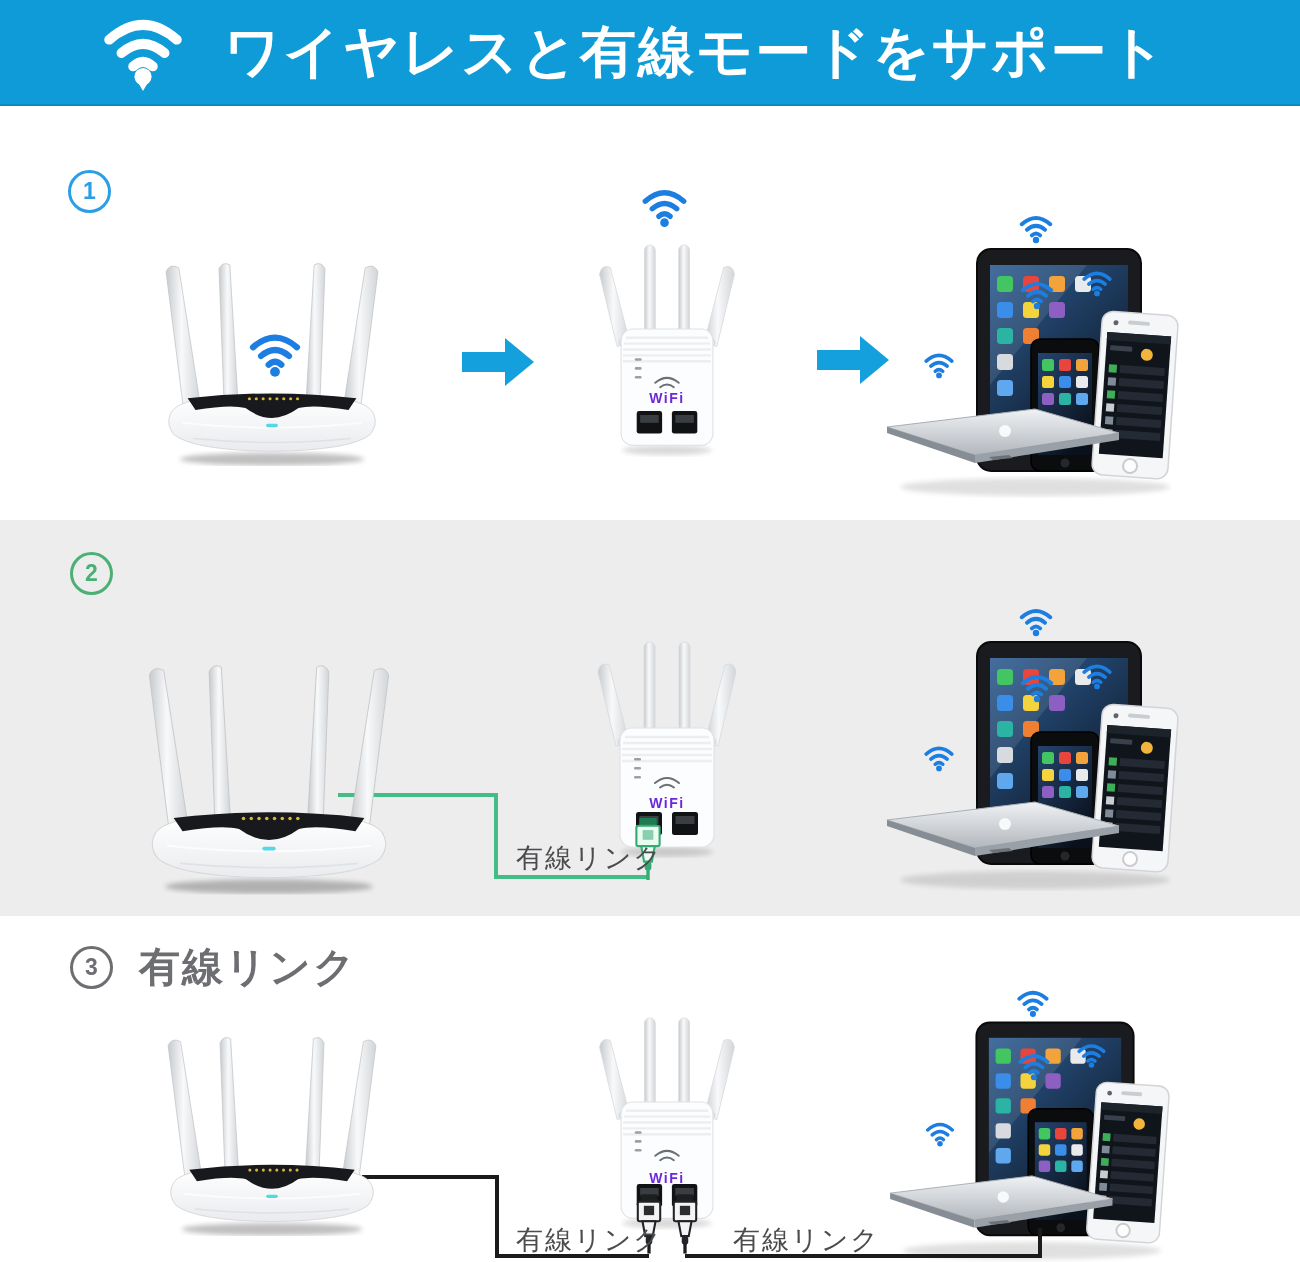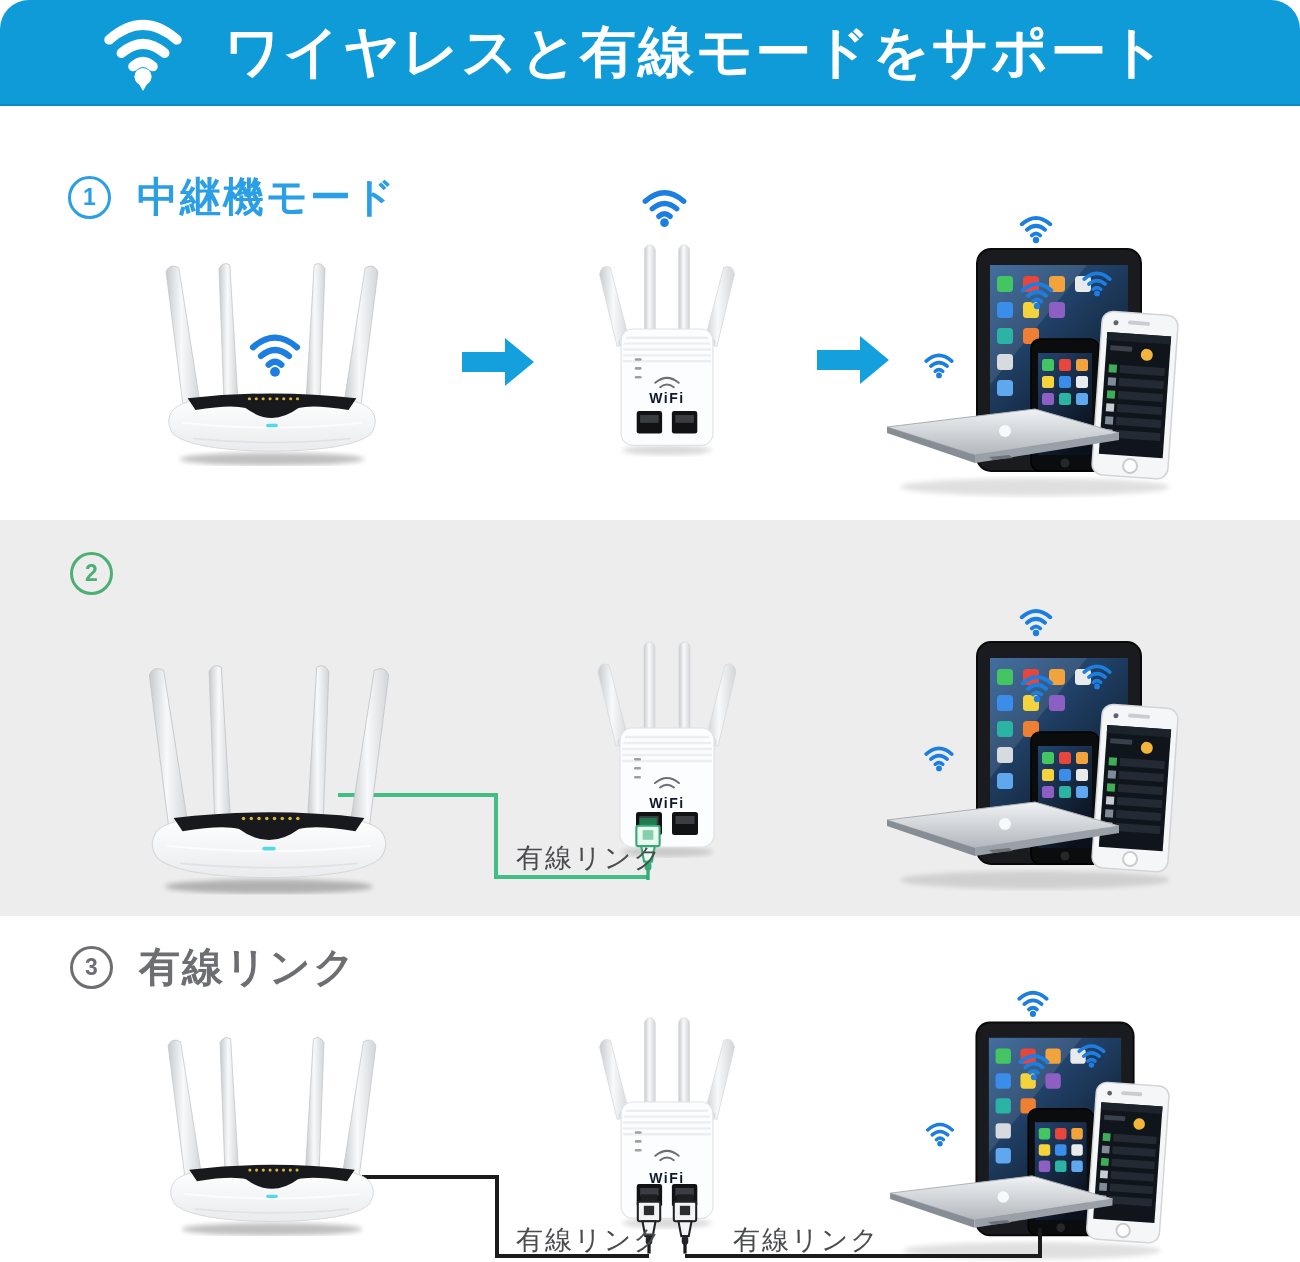--- a/index.html
+++ b/index.html
@@ -5,21 +5,20 @@
   :root{
     --header-bg:#0e9bd8; --arrow:#14a0dd; --wifi-icon:#1d7ee2;
     --accent-1:#2b9fe6; --accent-2:#4cb074; --accent-3:#6d6e71;
     --gray-band:#ededee; --wired-green:#41bd85; --wired-black:#1b1b1b;
     --label-text:#4a4b4d;
   }
   html,body{margin:0;padding:0;background:#fff;}
   #canvas{
     position:relative;width:1300px;height:1262px;background:#ffffff;overflow:hidden;
     font-family:"Liberation Sans","DejaVu Sans",sans-serif;
-    border-radius:29px;
   }
   .abs{position:absolute;}
   
   .header{left:0;top:0;width:1300px;height:104px;background:var(--header-bg);
     border-bottom:2px solid rgba(0,0,0,0.10);z-index:10;}
   .header-title{left:224px;top:0;height:104px;line-height:104px;color:#ffffff;
     font-size:56px;font-weight:bold;letter-spacing:2px;white-space:nowrap;}
   .header-wifi{left:102px;top:13px;width:82px;height:78px;}
   
   .gray-band{left:0;top:520px;width:1300px;height:396px;background:var(--gray-band);z-index:0;}
@@ -29,21 +28,21 @@
     display:flex;align-items:center;justify-content:center;font-size:23px;font-weight:bold;flex:0 0 auto;}
   .sec-label{font-size:41px;font-weight:bold;letter-spacing:2px;white-space:nowrap;}
   .head-1{left:68px;top:170px;color:var(--accent-1);}
   .head-2{left:70px;top:552px;color:var(--accent-2);}
   .head-3{left:70px;top:940px;color:var(--accent-3);}
   
   .cable-layer{left:0;top:0;width:1300px;height:1262px;z-index:3;pointer-events:none;}
   .z2{z-index:2;} .z4{z-index:4;} .z5{z-index:5;}
   .wired-label{font-size:27px;color:var(--label-text);letter-spacing:2px;z-index:6;white-space:nowrap;}
   .ext-logo{z-index:6;width:94px;text-align:center;font-size:14px;font-weight:bold;
-    color:#0f172a;letter-spacing:1.5px;}
+    color:#6d28d9;letter-spacing:1.5px;}
   svg{display:block;}
 </style>
 </head>
 <body>
 
 <svg width="0" height="0" style="position:absolute" aria-hidden="true">
   <defs>
     <linearGradient id="gAnt" x1="0" y1="0" x2="1" y2="0">
       <stop offset="0" stop-color="#c7cacd"></stop>
         <stop offset="0.45" stop-color="#f8f9fa"></stop>
@@ -259,21 +258,20 @@
 
   <div class="abs header">
     <svg class="abs header-wifi" viewBox="0 0 40 38">
       <use href="#sym-wifi-header"></use>
     </svg>
     <div class="abs header-title">ワイヤレスと有線モードをサポート</div>
   </div>
 
   <div class="abs sec-head head-1">
     <span class="sec-num">1</span>
-    <span class="sec-label">中継機モード</span>
   </div>
   <div class="abs sec-head head-2">
     <span class="sec-num">2</span>
   </div>
   <div class="abs sec-head head-3">
     <span class="sec-num">3</span>
     <span class="sec-label">有線リンク</span>
   </div>
 
   <svg class="abs cable-layer" viewBox="0 0 1300 1262">

